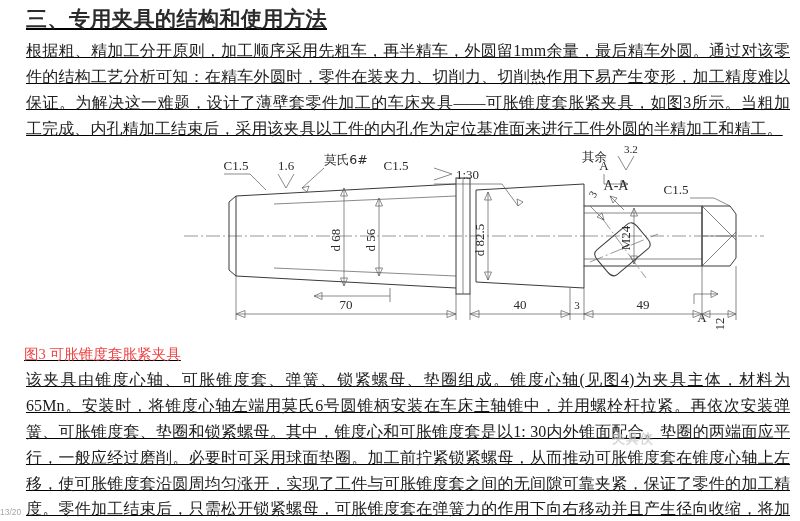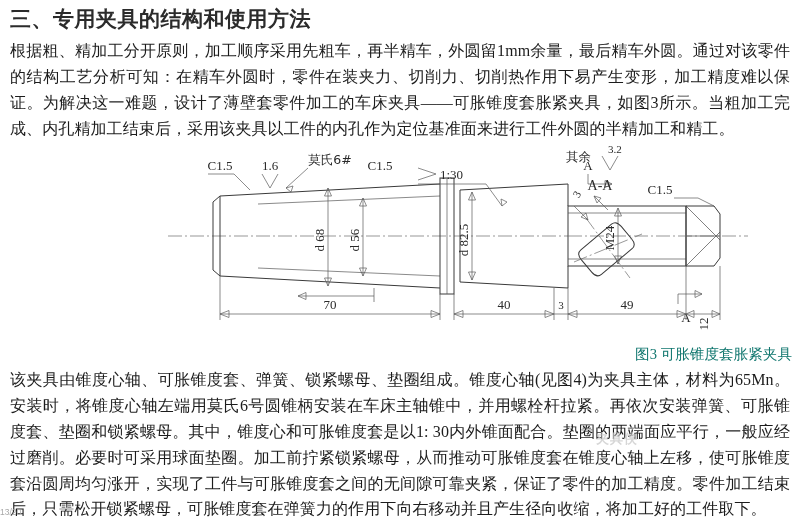--- a/index.html
+++ b/index.html
@@ -12,21 +12,22 @@
     background: #ffffff;
     font-family: "Liberation Serif", "DejaVu Serif", serif;
     overflow: hidden;
     position: relative;
   }
   .page {
     position: relative;
     width: 800px;
     height: 521px;
     box-sizing: border-box;
-    padding: 4px 8px 0 8px;
+    padding: 4px 8px 0 24px;
+    text-decoration: underline;
   }
   .doc-title {
     font-family: "DejaVu Sans", "Liberation Sans", sans-serif;
     font-weight: bold;
     font-size: 21px;
     color: #2b2b2b;
     letter-spacing: 0.5px;
     margin: 2px 0 6px 2px;
     line-height: 1.25;
   }
@@ -42,23 +43,23 @@
   .para-lower {
     margin-top: 3px;
   }
   .figure-wrap {
     position: relative;
     width: 100%;
     height: 200px;
     margin: 2px 0 0 0;
   }
   .figure-caption {
-    text-align: right;
+    text-align: left;
     font-size: 14.6px;
-    color: #0f766e;
+    color: #ef4444;
     margin: 1px 0 3px 0;
   }
   .footer {
     position: absolute;
     left: 0;
     right: 0;
     bottom: 4px;
     text-align: left;
     font-size: 8.5px;
     color: #a8a8a8;

